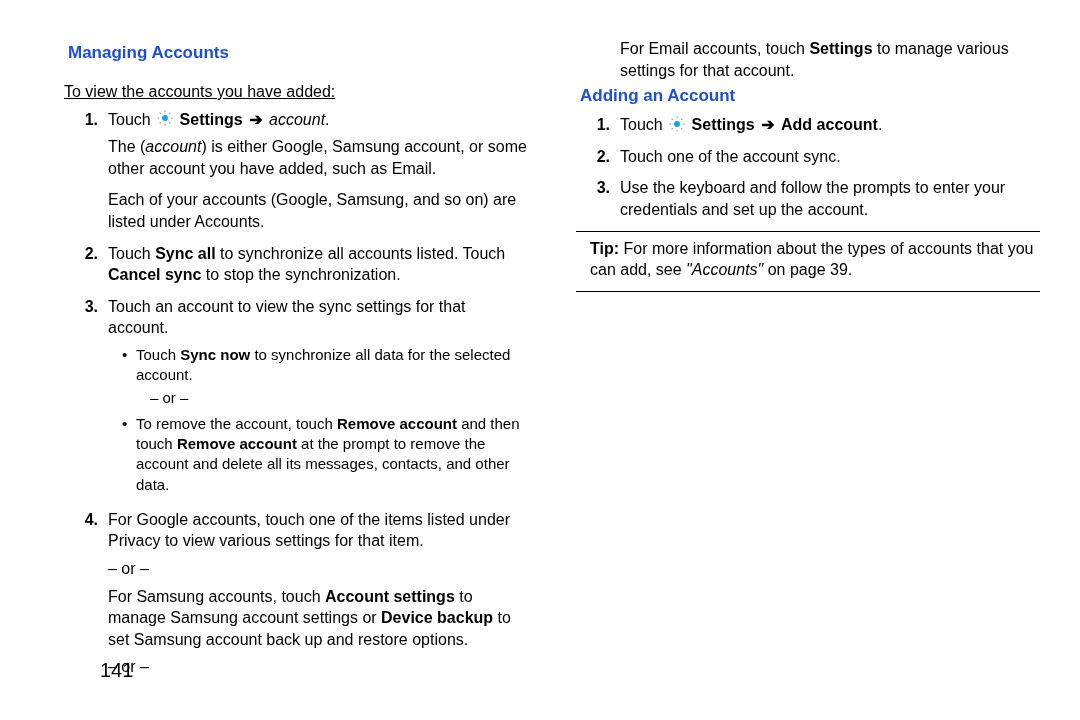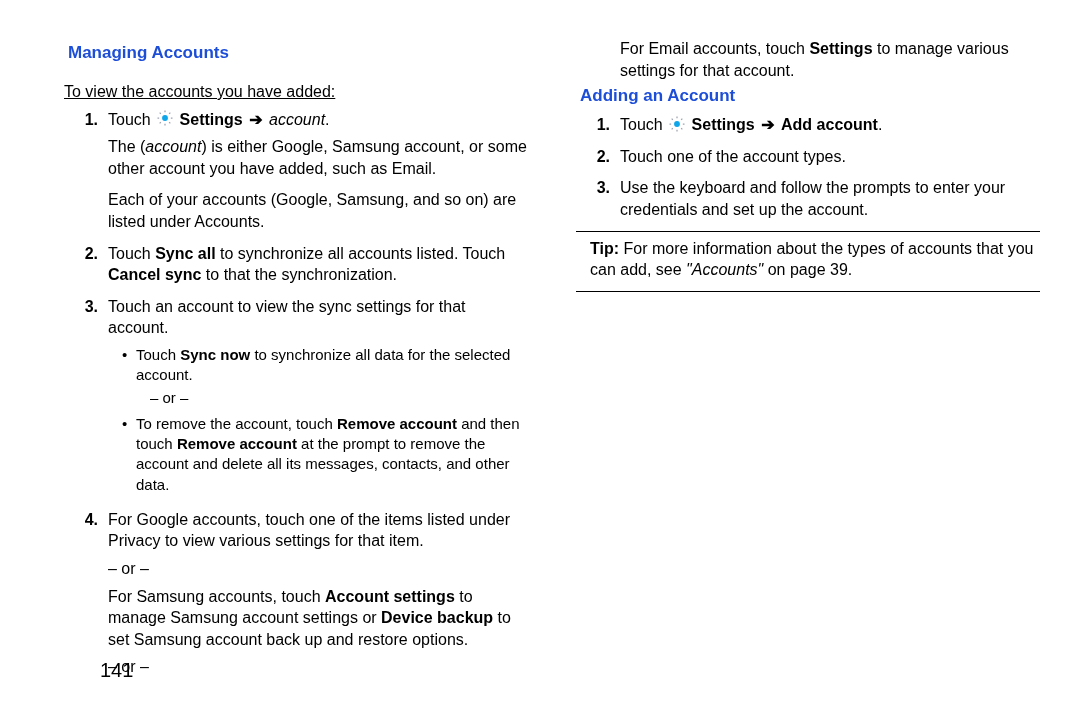--- a/index.html
+++ b/index.html
@@ -123,21 +123,21 @@
           <span>The (</span><span class="italic">account</span><span>) is either Google, Samsung account, or some other account you have added, such as Email.</span>
         </span>
         <div style="height:10px"></div>
         <span>Each of your accounts (Google, Samsung, and so on) are listed under Accounts.</span>
       </div>
     </li>
 
     <li>
       <span class="num">2.</span>
       <div class="body">
-        <span>Touch </span><span class="bold">Sync all</span><span> to synchronize all accounts listed. Touch </span><span class="bold">Cancel sync</span><span> to that the synchronization.</span>
+        <span>Touch </span><span class="bold">Sync all</span><span> to synchronize all accounts listed. Touch </span><span class="bold">Cancel sync</span><span> to stop the synchronization.</span>
       </div>
     </li>
 
     <li>
       <span class="num">3.</span>
       <div class="body">
         <span>Touch an account to view the sync settings for that account.</span>
         <div class="sub">
           <div class="bullet-row">
             <span class="dot">•</span>
@@ -187,21 +187,21 @@
               </g>
             </svg>
           </span>
           <span class="bold">Settings</span>
           <span class="arrow">➔</span>
           <span class="bold">Add account</span><span>.</span>
         </div>
       </li>
       <li>
         <span class="num">2.</span>
-        <div class="body">Touch one of the account types.</div>
+        <div class="body">Touch one of the account sync.</div>
       </li>
       <li>
         <span class="num">3.</span>
         <div class="body">Use the keyboard and follow the prompts to enter your credentials and set up the account.</div>
       </li>
     </ol>
 
     <hr class="tip-rule">
     <p class="tip">
       <span class="bold">Tip:</span><span> For more information about the types of accounts that you can add, see </span><span class="italic">"Accounts"</span><span> on page 39.</span>

